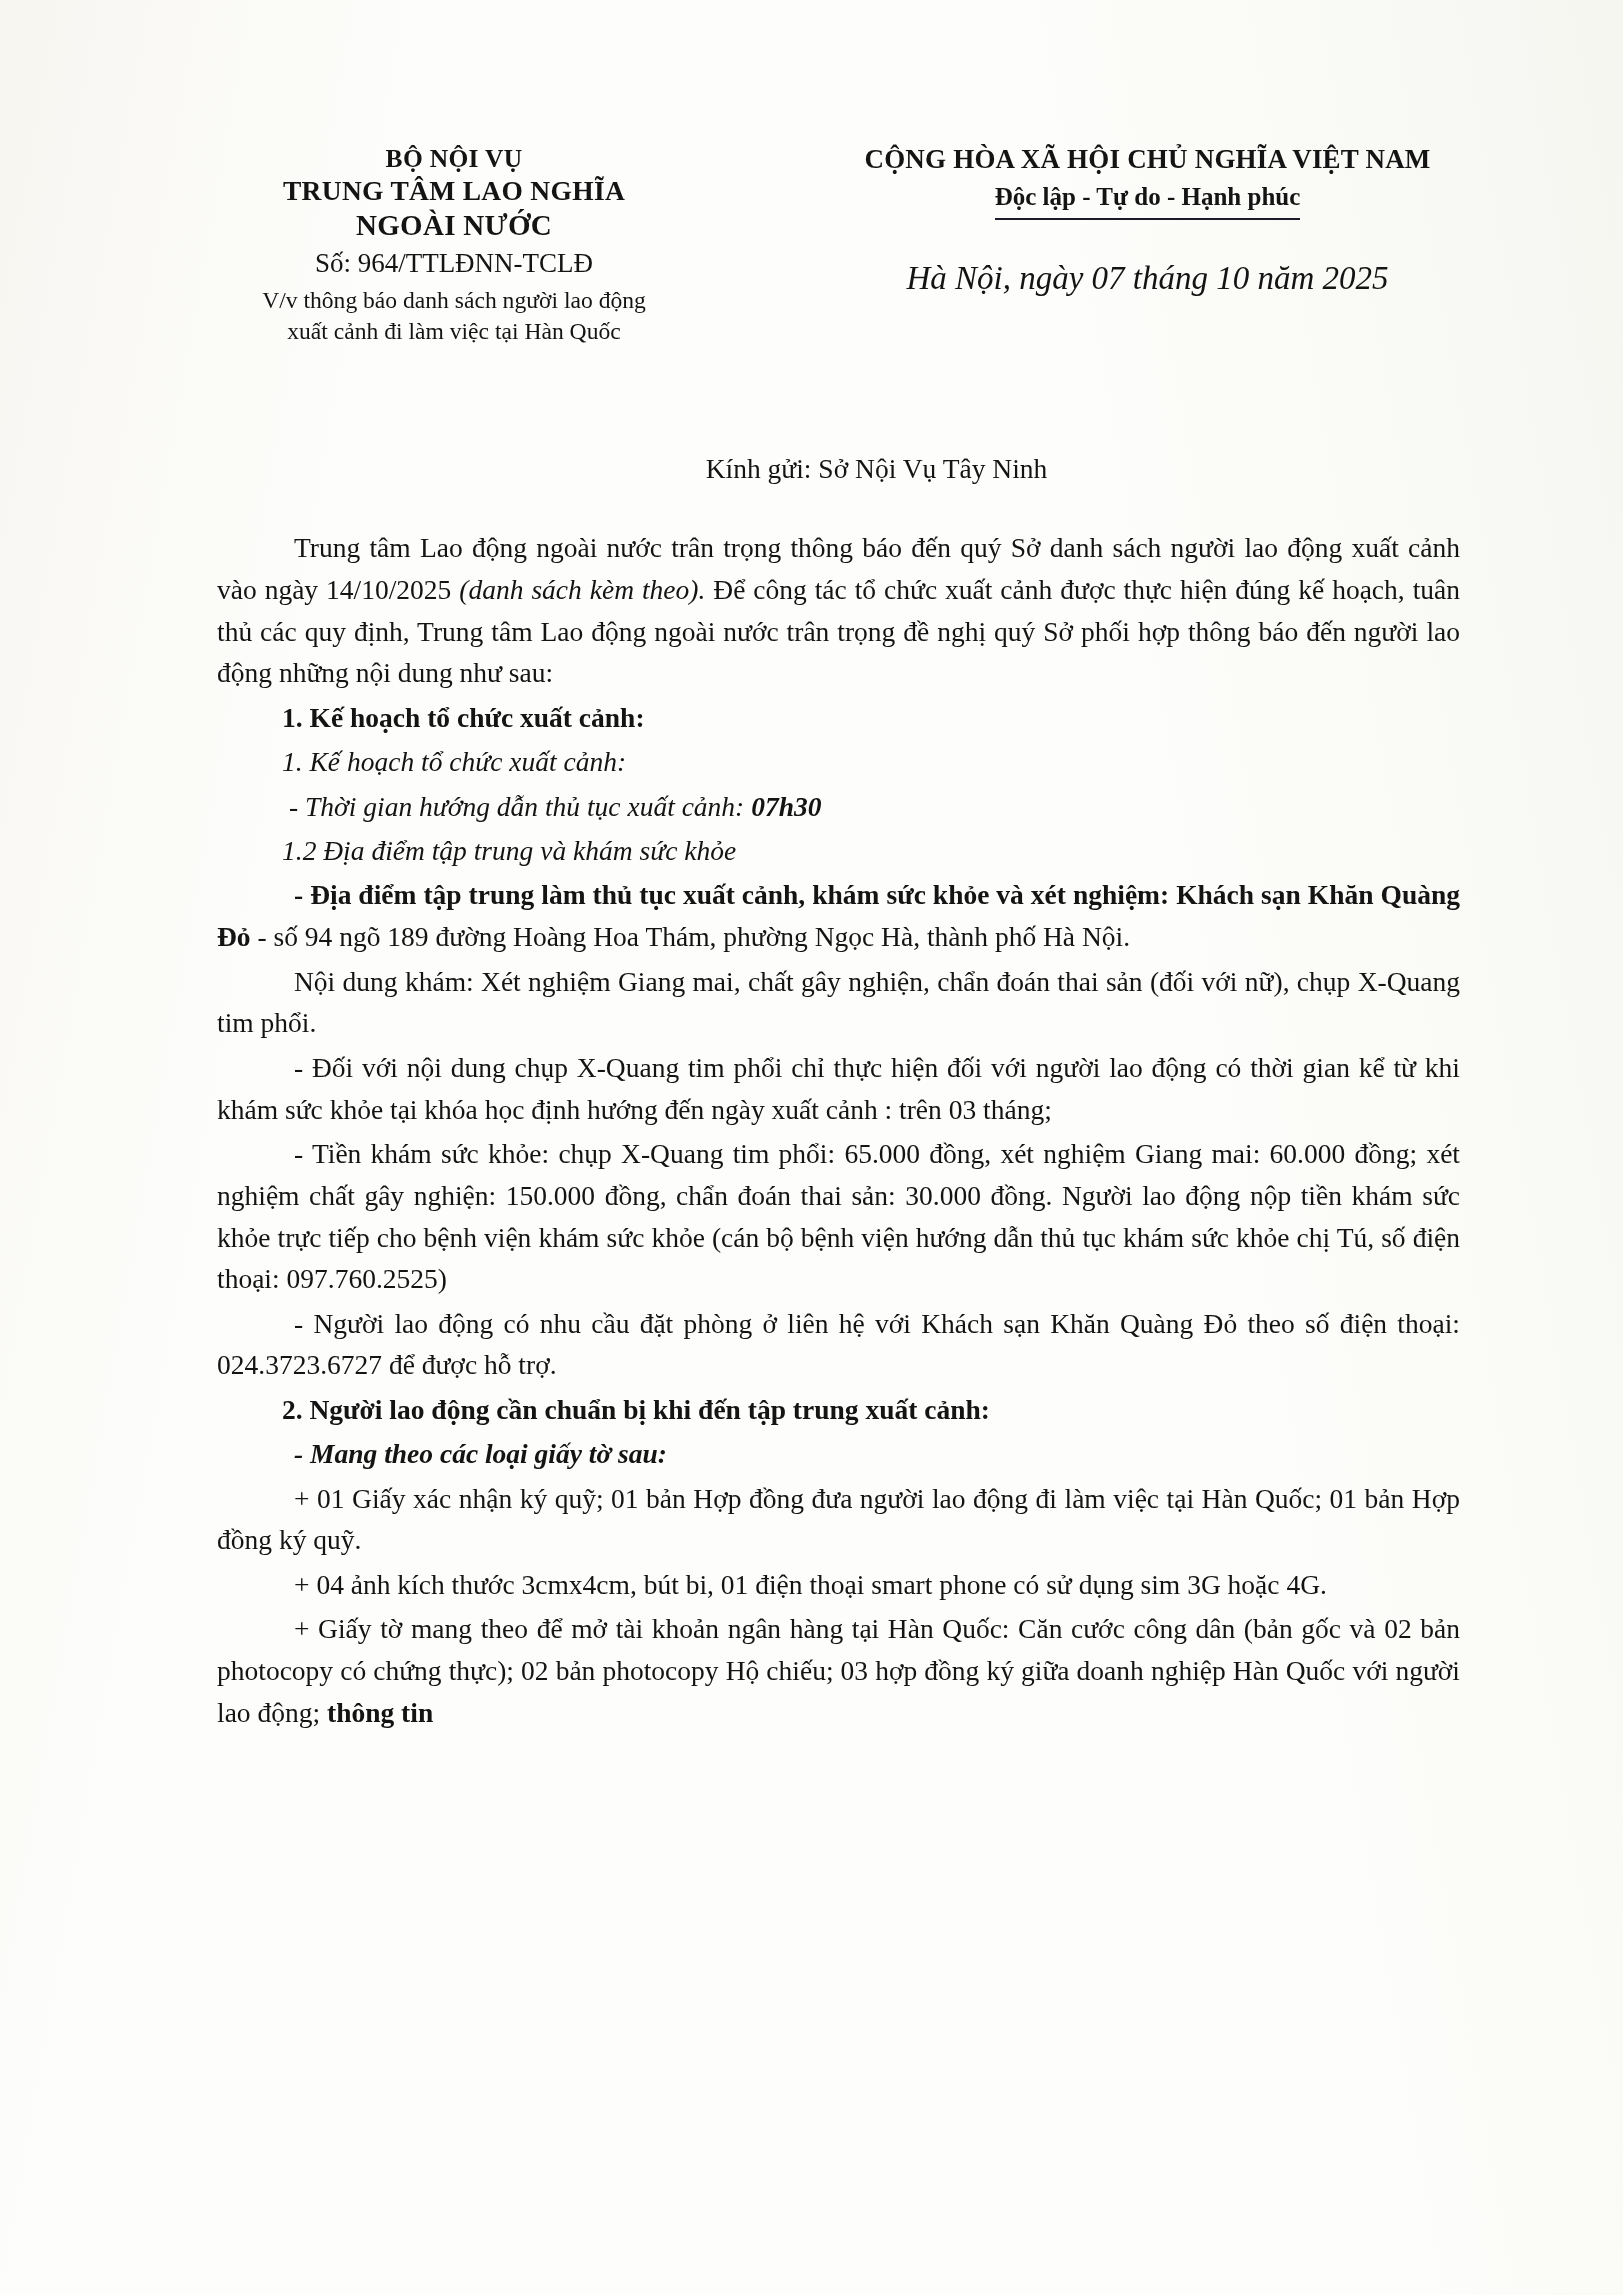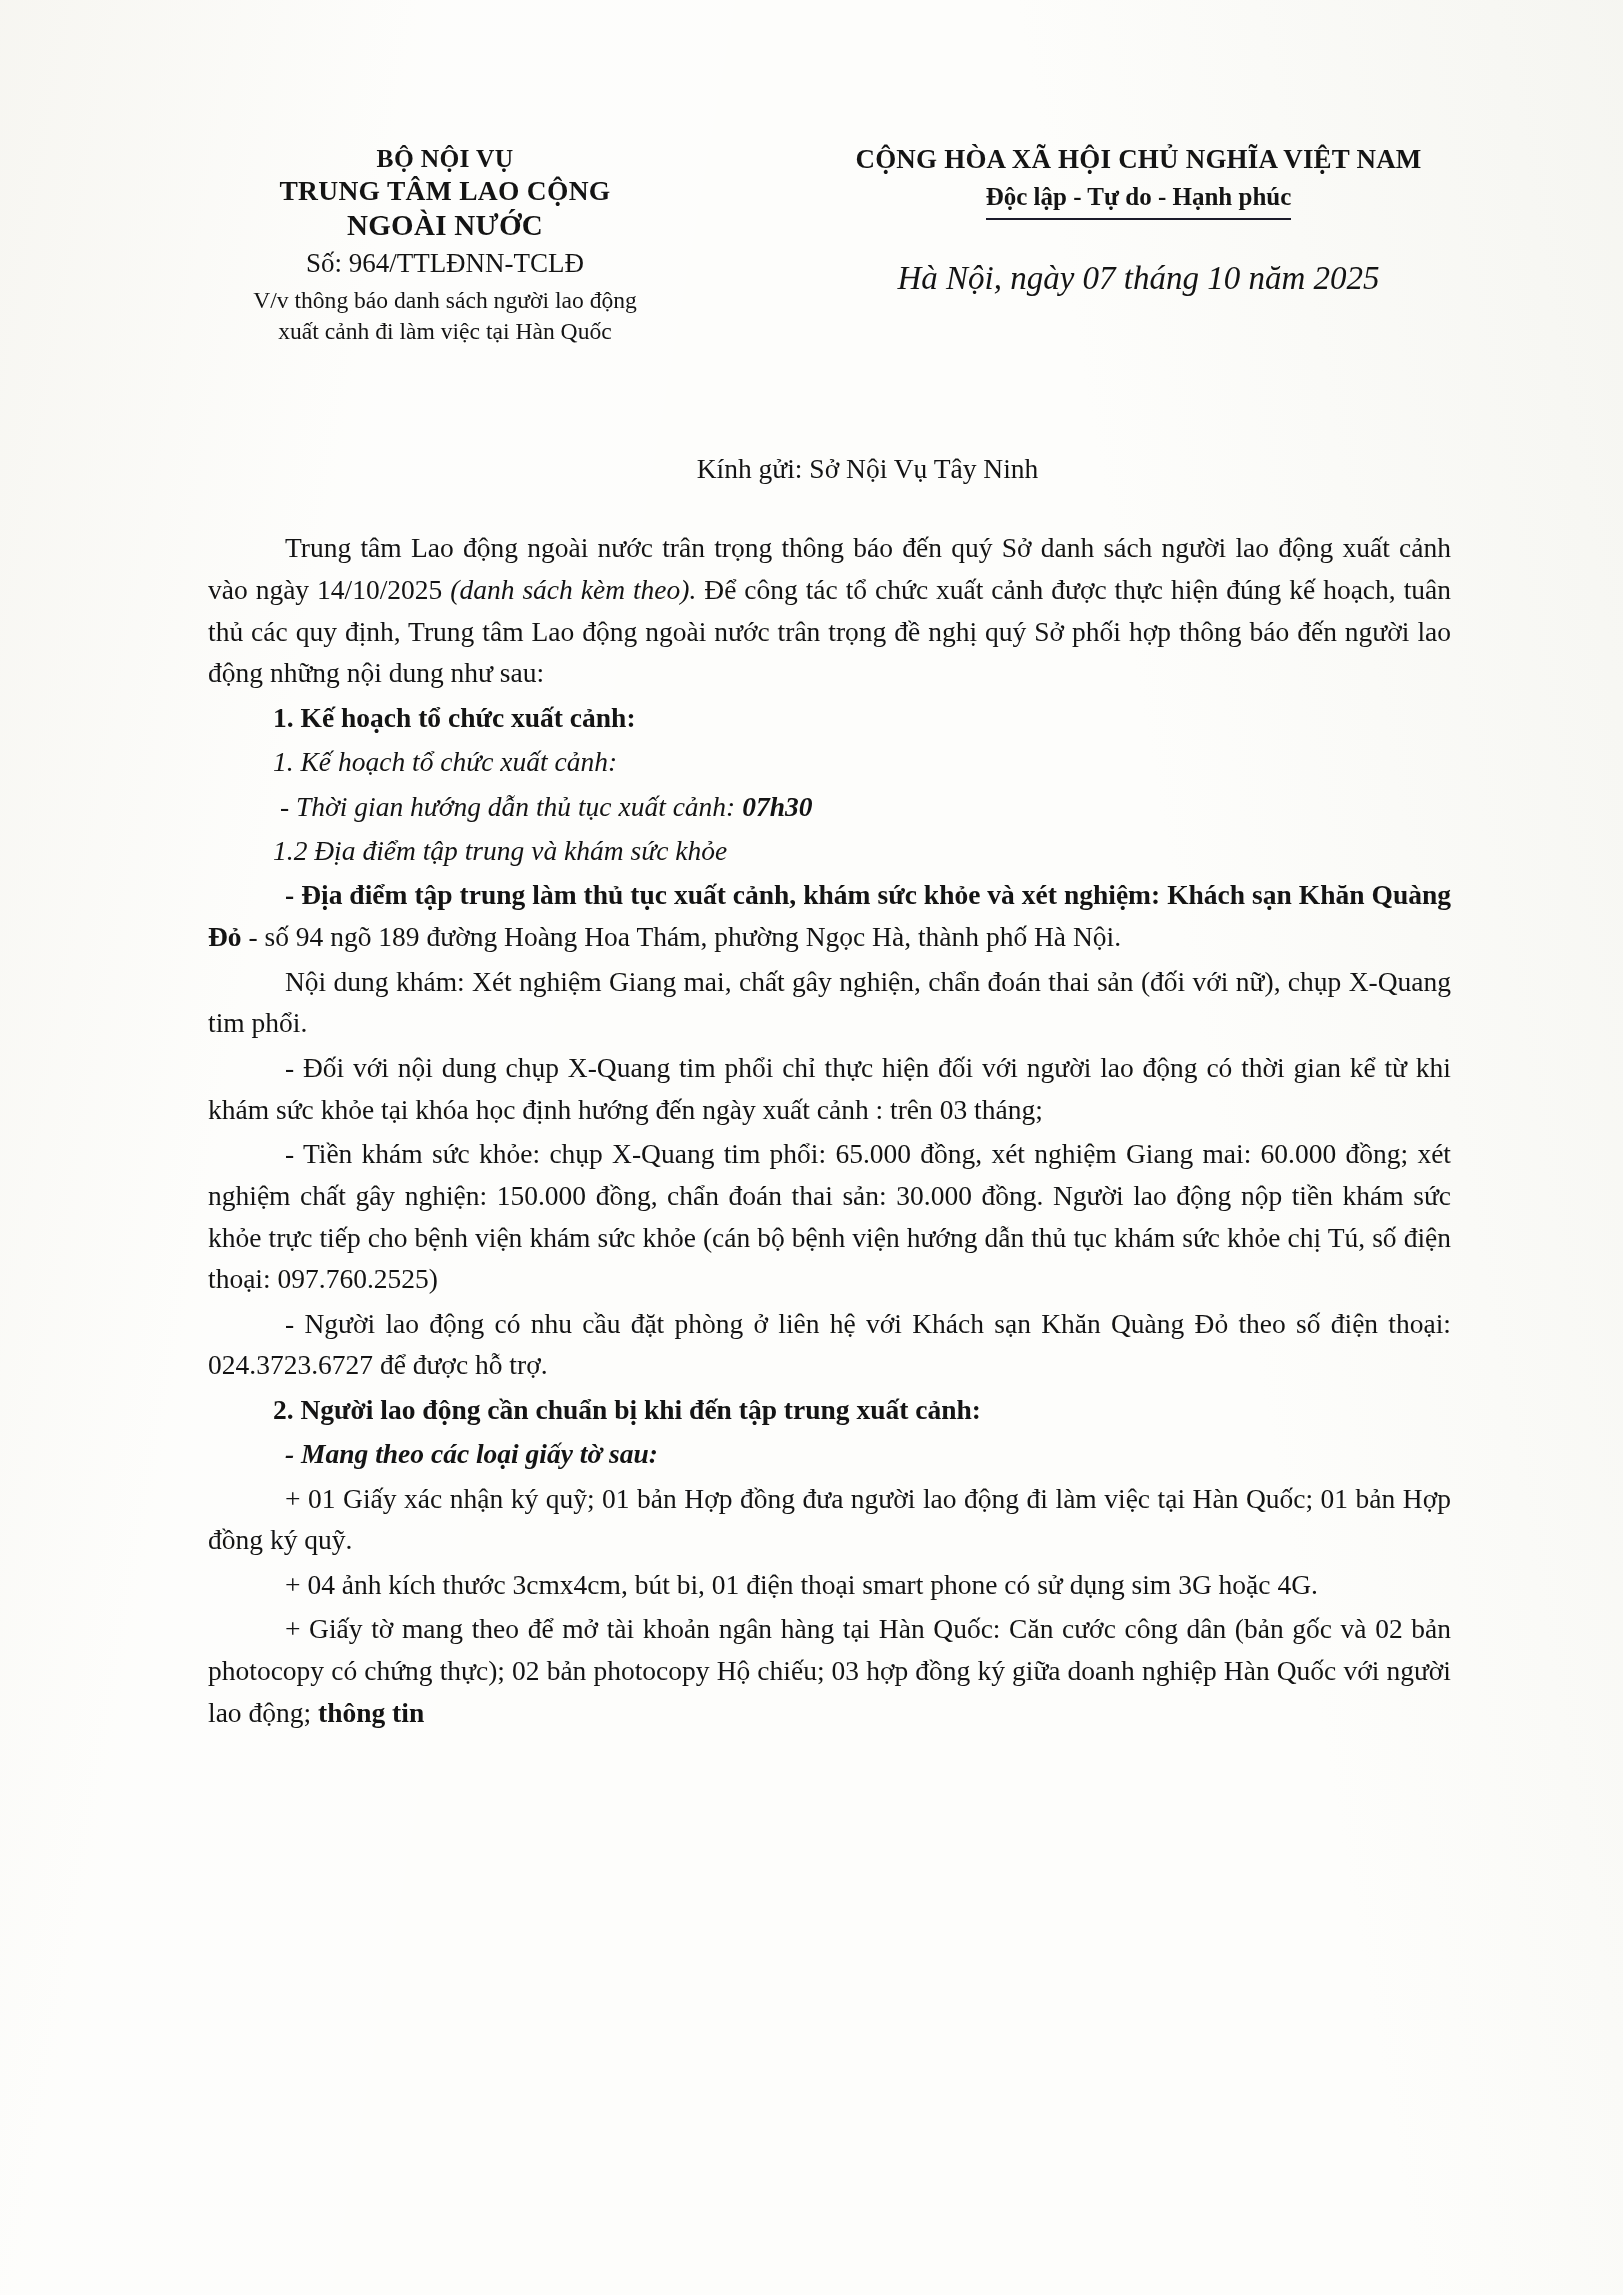--- a/index.html
+++ b/index.html
@@ -26,21 +26,21 @@
   .paper-tone {
     position: absolute;
     inset: 0;
     background:
       linear-gradient(100deg, rgba(246,245,240,0.9) 0%, rgba(255,255,255,0.2) 22%, rgba(255,255,255,0) 60%),
       linear-gradient(260deg, rgba(244,244,239,0.85) 0%, rgba(255,255,255,0) 30%);
     pointer-events: none;
   }
   .content {
     position: absolute;
-    left: 0; top: 0;
+    left: 9px; top: 0;
     width: 1400px;
     height: 2295px;
   }
 
   
   .header {
     position: absolute;
     top: 143px;
     left: 0;
     width: 1624px;
@@ -159,21 +159,21 @@
 <body>
 
 <div class="page">
   <div class="paper-tone"></div>
 
   <div class="content">
 
     <div class="header">
       <div class="hdr-left">
         <div class="org-line1">BỘ NỘI VỤ</div>
-        <div class="org-line2">TRUNG TÂM LAO CỘNG</div>
+        <div class="org-line2">TRUNG TÂM LAO NGHĨA</div>
         <div class="org-line3">NGOÀI  NƯỚC</div>
         <div class="doc-number">Số: 964/TTLĐNN-TCLĐ</div>
         <div class="doc-subject">V/v thông báo danh sách người lao động</div>
         <div class="doc-subject" style="margin-top:0">xuất cảnh đi làm việc tại Hàn Quốc</div>
       </div>
       <div class="hdr-right">
         <div class="nation-title">CỘNG HÒA XÃ HỘI CHỦ NGHĨA VIỆT NAM</div>
         <div class="nation-motto">Độc lập - Tự do - Hạnh phúc</div>
         <div class="date-line">Hà Nội, ngày  07  tháng 10 năm 2025</div>
       </div>

